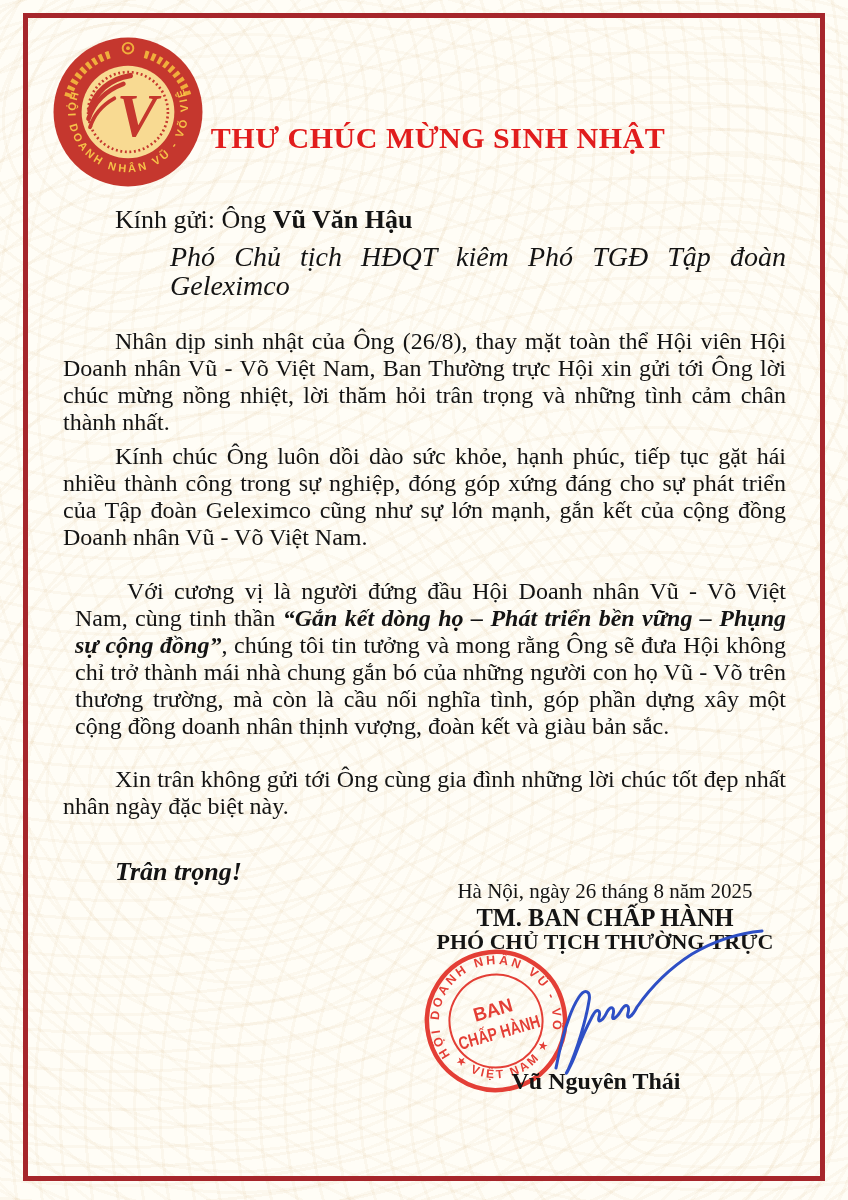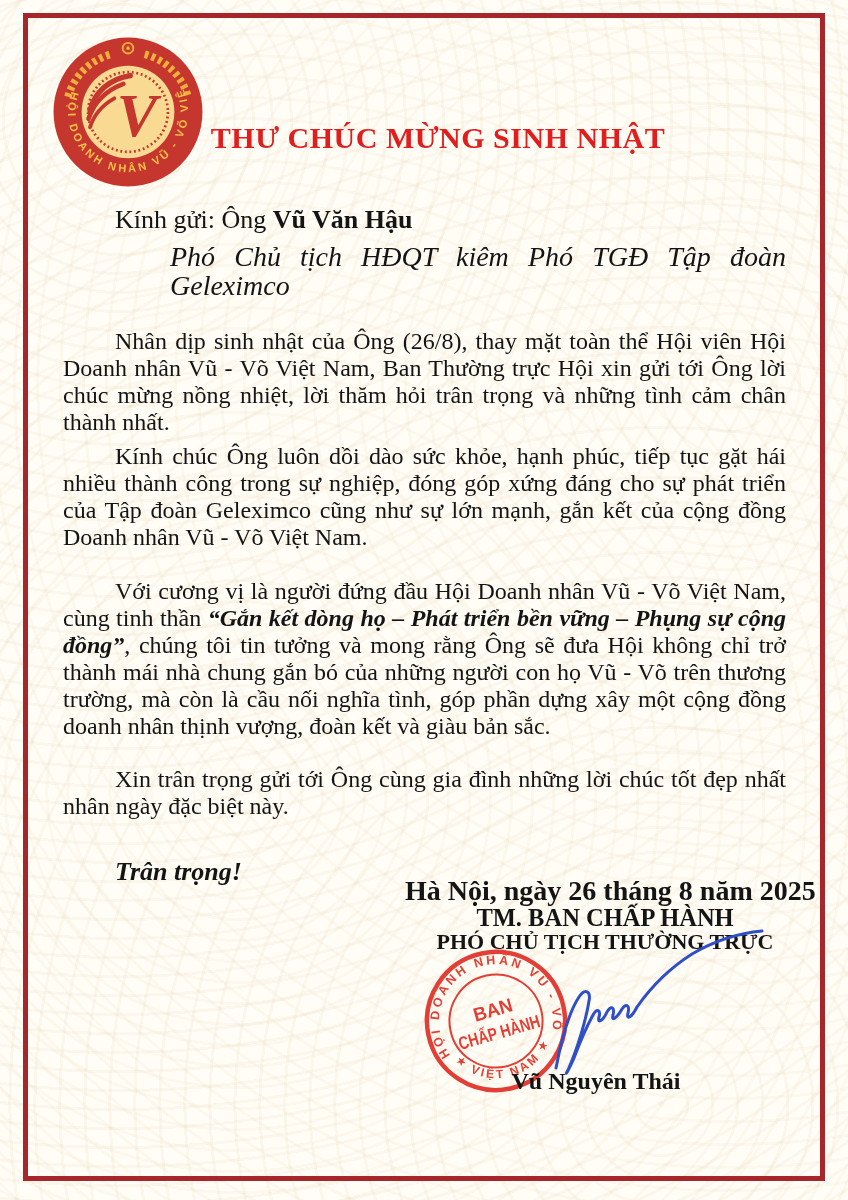--- a/index.html
+++ b/index.html
@@ -36,29 +36,29 @@
   }
   .salutation{font-size:26px;line-height:32px;text-indent:52px;}
   .rt{font-style:italic;font-size:28px;line-height:29px;margin-left:107px;}
   .rt1{margin-top:6px;text-align:justify;text-align-last:justify;}
   .para{
     margin:0;font-size:24px;line-height:27px;
     text-align:justify;text-indent:52px;
   }
   .p1{margin-top:28px;}
   .p2{margin-top:7px;}
-  .p3{margin-top:27px;}
+  .p3{margin-top:27px;margin-left:12px;}
   .p4{margin-top:26px;}
   .closing{margin-top:37px;font-size:26px;line-height:30px;text-indent:52px;font-weight:bold;font-style:italic;}
   .motto{font-weight:bold;font-style:italic;}
   .sign-block{
     position:absolute;left:405px;top:876px;width:400px;
     text-align:center;color:#141414;white-space:nowrap;
   }
-  .sign-date{font-size:28px;font-weight:bold;line-height:30px;}
+  .sign-date{font-size:21px;font-weight:normal;line-height:30px;}
   .sign-org{font-size:24.5px;font-weight:bold;line-height:24px;}
   .sign-role{font-size:22px;font-weight:bold;line-height:24px;}
   .signer-name{
     position:absolute;left:396px;top:1068px;width:400px;
     text-align:center;font-size:24px;font-weight:bold;color:#141414;
   }
   .stamp{position:absolute;left:421px;top:946px;width:150px;height:150px;}
   .signature{position:absolute;left:500px;top:925px;width:320px;height:175px;}
   .sans{font-family:"Liberation Sans","DejaVu Sans",sans-serif;}
 </style>
@@ -94,21 +94,21 @@
 
   <h1 class="title">THƯ CHÚC MỪNG SINH NHẬT</h1>
 
   <div class="letter-body">
     <div class="salutation"><span>Kính gửi: Ông </span><b>Vũ Văn Hậu</b></div>
     <div class="rt rt1">Phó Chủ tịch HĐQT kiêm Phó TGĐ Tập đoàn Geleximco</div>
 
     <p class="para p1">Nhân dịp sinh nhật của Ông (26/8), thay mặt toàn thể Hội viên Hội Doanh nhân Vũ - Võ Việt Nam, Ban Thường trực Hội xin gửi tới Ông lời chúc mừng nồng nhiệt, lời thăm hỏi trân trọng và những tình cảm chân thành nhất.</p>
     <p class="para p2">Kính chúc Ông luôn dồi dào sức khỏe, hạnh phúc, tiếp tục gặt hái nhiều thành công trong sự nghiệp, đóng góp xứng đáng cho sự phát triển của Tập đoàn Geleximco cũng như sự lớn mạnh, gắn kết của cộng đồng Doanh nhân Vũ - Võ Việt Nam.</p>
     <p class="para p3"><span>Với cương vị là người đứng đầu Hội Doanh nhân Vũ - Võ Việt Nam, cùng tinh thần </span><span class="motto">“Gắn kết dòng họ – Phát triển bền vững – Phụng sự cộng đồng”</span><span>, chúng tôi tin tưởng và mong rằng Ông sẽ đưa Hội không chỉ trở thành mái nhà chung gắn bó của những người con họ Vũ - Võ trên thương trường, mà còn là cầu nối nghĩa tình, góp phần dựng xây một cộng đồng doanh nhân thịnh vượng, đoàn kết và giàu bản sắc.</span></p>
-    <p class="para p4">Xin trân trọng gửi tới Ông cùng gia đình những lời chúc tốt đẹp nhất nhân ngày đặc biệt này.</p>
+    <p class="para p4">Xin trân không gửi tới Ông cùng gia đình những lời chúc tốt đẹp nhất nhân ngày đặc biệt này.</p>
 
     <div class="closing">Trân trọng!</div>
   </div>
 
   <div class="sign-block">
     <div class="sign-date">Hà Nội, ngày 26 tháng 8 năm 2025</div>
     <div class="sign-org">TM. BAN CHẤP HÀNH</div>
     <div class="sign-role">PHÓ CHỦ TỊCH THƯỜNG TRỰC</div>
   </div>
 

